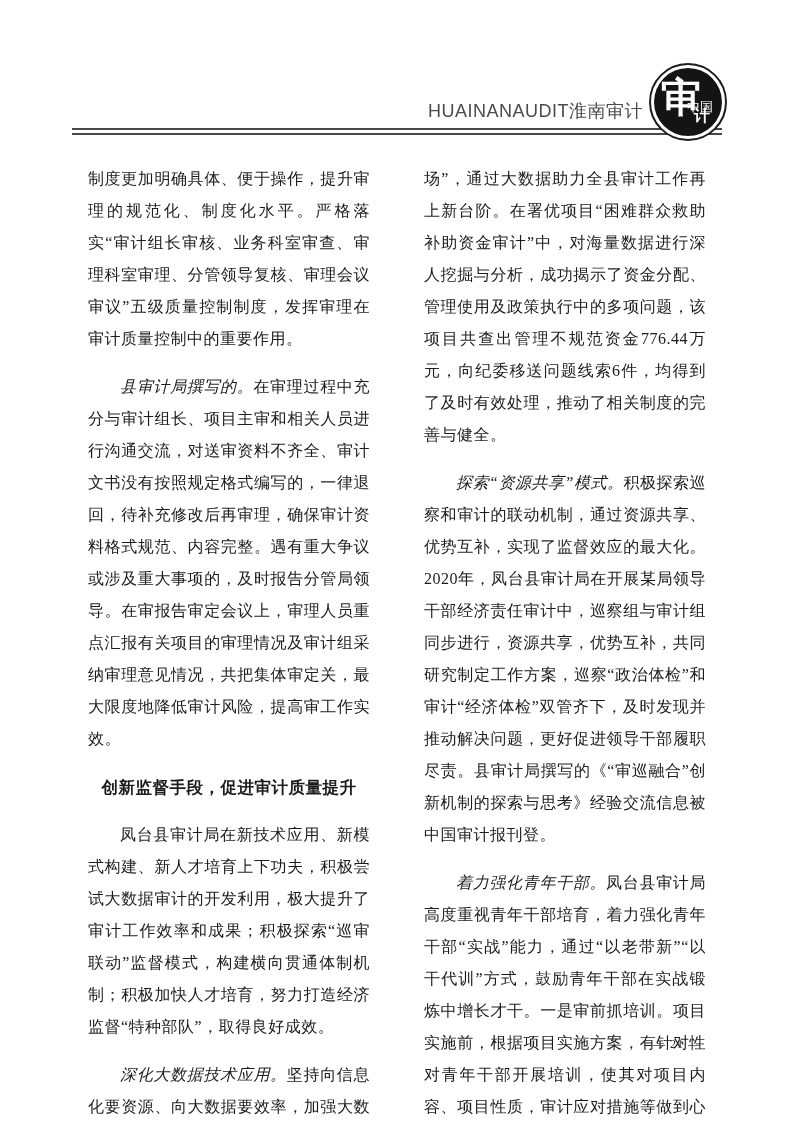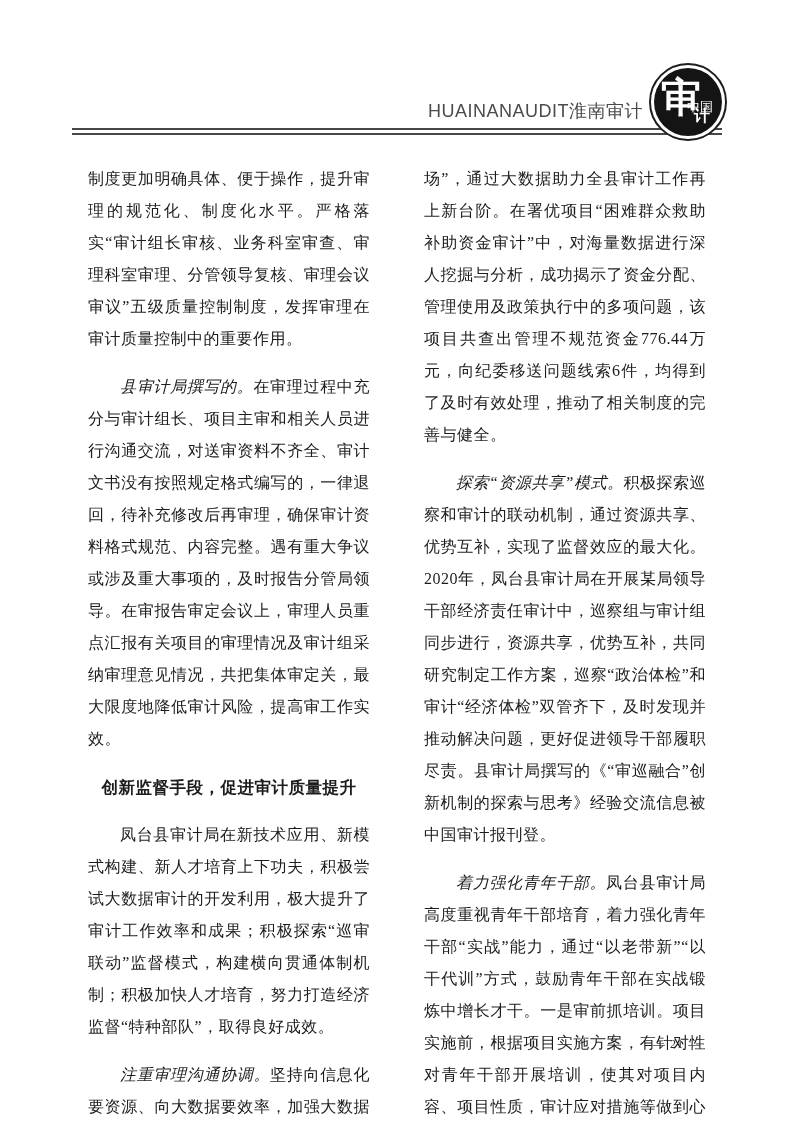--- a/index.html
+++ b/index.html
@@ -96,21 +96,21 @@
       <span class="logo-sub">计</span>
       <span class="logo-tiny">中国</span>
     </div>
   </div>
 
   <div class="col col-left">
     <p><span>制度更加明确具体、便于操作，提升审理的规范化、制度化水平。严格落实“审计组长审核、业务科室审查、审理科室审理、分管领导复核、审理会议审议”五级质量控制制度，发挥审理在审计质量控制中的重要作用。</span></p>
     <p class="indent"><span class="lead">县审计局撰写的。</span><span>在审理过程中充分与审计组长、项目主审和相关人员进行沟通交流，对送审资料不齐全、审计文书没有按照规定格式编写的，一律退回，待补充修改后再审理，确保审计资料格式规范、内容完整。遇有重大争议或涉及重大事项的，及时报告分管局领导。在审报告审定会议上，审理人员重点汇报有关项目的审理情况及审计组采纳审理意见情况，共把集体审定关，最大限度地降低审计风险，提高审工作实效。</span></p>
     <h3>创新监督手段，促进审计质量提升</h3>
     <p class="indent"><span>凤台县审计局在新技术应用、新模式构建、新人才培育上下功夫，积极尝试大数据审计的开发利用，极大提升了审计工作效率和成果；积极探索“巡审联动”监督模式，构建横向贯通体制机制；积极加快人才培育，努力打造经济监督“特种部队”，取得良好成效。</span></p>
-    <p class="indent"><span class="lead">注重审理沟通协调。</span><span>坚持向信息化要资源、向大数据要效率，加强大数据审计应用，严格落实“路上跑”为审计数据“线上跑”，变“现场找线索”为“带线索到现</span></p>
+    <p class="indent"><span class="lead">深化大数据技术应用。</span><span>坚持向信息化要资源、向大数据要效率，加强大数据审计应用，严格落实“路上跑”为审计数据“线上跑”，变“现场找线索”为“带线索到现</span></p>
   </div>
 
   <div class="col col-right">
     <p><span>场”，通过大数据助力全县审计工作再上新台阶。在署优项目“困难群众救助补助资金审计”中，对海量数据进行深人挖掘与分析，成功揭示了资金分配、管理使用及政策执行中的多项问题，该项目共查出管理不规范资金776.44万元，向纪委移送问题线索6件，均得到了及时有效处理，推动了相关制度的完善与健全。</span></p>
     <p class="indent"><span class="lead">探索“资源共享”模式。</span><span>积极探索巡察和审计的联动机制，通过资源共享、优势互补，实现了监督效应的最大化。2020年，凤台县审计局在开展某局领导干部经济责任审计中，巡察组与审计组同步进行，资源共享，优势互补，共同研究制定工作方案，巡察“政治体检”和审计“经济体检”双管齐下，及时发现并推动解决问题，更好促进领导干部履职尽责。县审计局撰写的《“审巡融合”创新机制的探索与思考》经验交流信息被中国审计报刊登。</span></p>
     <p class="indent"><span class="lead">着力强化青年干部。</span><span>凤台县审计局高度重视青年干部培育，着力强化青年干部“实战”能力，通过“以老带新”“以干代训”方式，鼓励青年干部在实战锻炼中增长才干。一是审前抓培训。项目实施前，根据项目实施方案，有针对性对青年干部开展培训，使其对项目内容、项目性质，审计应对措施等做到心中有数。二是审中抓帮带。项目实施中，审计组长不定期听取青年干部关</span></p>
   </div>
 
   <div class="pageno">— 21 —</div>
 

